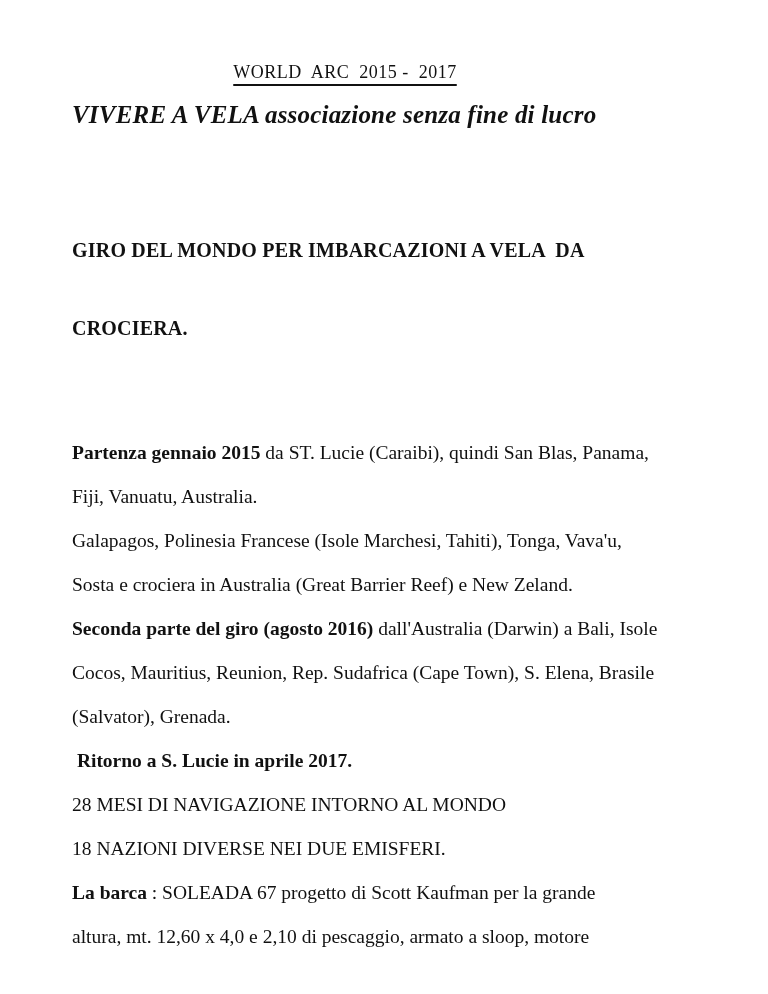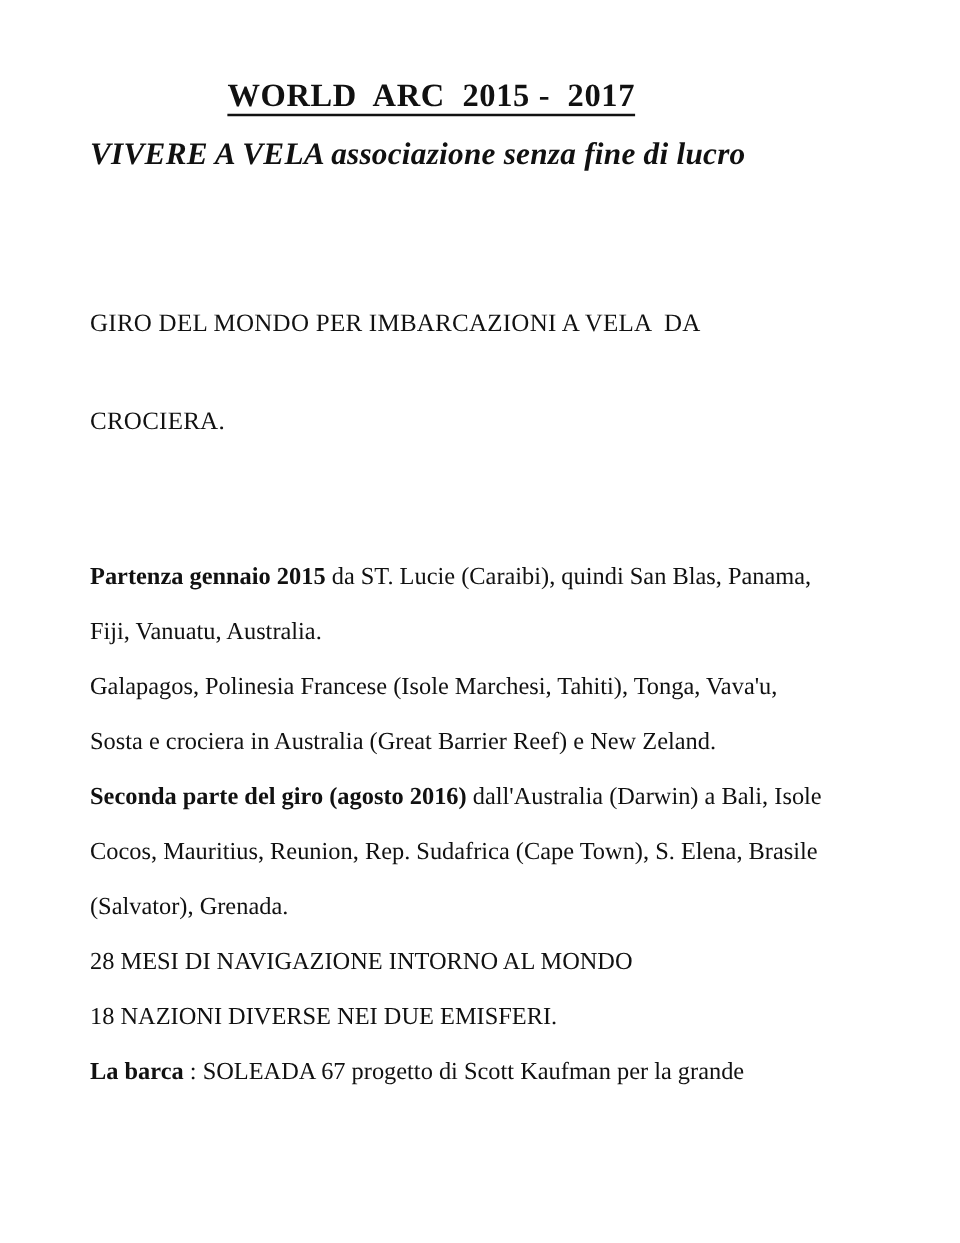--- a/index.html
+++ b/index.html
@@ -15,41 +15,41 @@
     color: #111111;
   }
   .page {
     box-sizing: border-box;
     width: 768px;
     height: 994px;
     padding: 62px 72px 0 72px;
     background: #ffffff;
   }
   .title {
-    font-size: 26px;
-    font-weight: bold;
+    font-size: 18px;
+    font-weight: normal;
     text-align: center;
     margin: 0 78px 0 0;
     text-decoration: underline;
     text-underline-offset: 6px;
     text-decoration-thickness: 1.5px;
     letter-spacing: 0.5px;
     white-space: pre-wrap;
   }
   .subtitle {
     font-size: 25px;
     font-weight: bold;
     font-style: italic;
     margin: 18px 0 0 0;
     letter-spacing: 0.2px;
     white-space: pre-wrap;
   }
   .heading {
     font-size: 20px;
-    font-weight: normal;
+    font-weight: bold;
     margin-top: 56px;
     line-height: 26px;
     letter-spacing: 0.2px;
     white-space: pre-wrap;
   }
   .body-text {
     margin-top: 38px;
     font-size: 19.5px;
   }
   .line {
@@ -75,18 +75,20 @@
   </div>
 
   <div class="body-text">
       <div class="line"><span class="bold">Partenza gennaio 2015</span><span> da ST. Lucie (Caraibi), quindi San Blas, Panama,</span></div>
       <div class="line"><span>Fiji, Vanuatu, Australia.</span></div>
       <div class="line"><span>Galapagos, Polinesia Francese (Isole Marchesi, Tahiti), Tonga, Vava'u,</span></div>
       <div class="line"><span>Sosta e crociera in Australia (Great Barrier Reef) e New Zeland.</span></div>
       <div class="line"><span class="bold">Seconda parte del giro (agosto 2016)</span><span> dall'Australia (Darwin) a Bali, Isole</span></div>
       <div class="line"><span>Cocos, Mauritius, Reunion, Rep. Sudafrica (Cape Town), S. Elena, Brasile</span></div>
       <div class="line"><span>(Salvator), Grenada.</span></div>
+      <div class="line"><span class="bold"> Ritorno a S. Lucie in aprile 2017.</span></div>
       <div class="line"><span>28 MESI DI NAVIGAZIONE INTORNO AL MONDO</span></div>
       <div class="line"><span>18 NAZIONI DIVERSE NEI DUE EMISFERI.</span></div>
       <div class="line"><span class="bold">La barca</span><span> : SOLEADA 67 progetto di Scott Kaufman per la grande</span></div>
+      <div class="line"><span>altura, mt. 12,60 x 4,0 e 2,10 di pescaggio, armato a sloop, motore</span></div>
       <div class="line"></div>
     </div>
 </div>
 
 </body></html>

